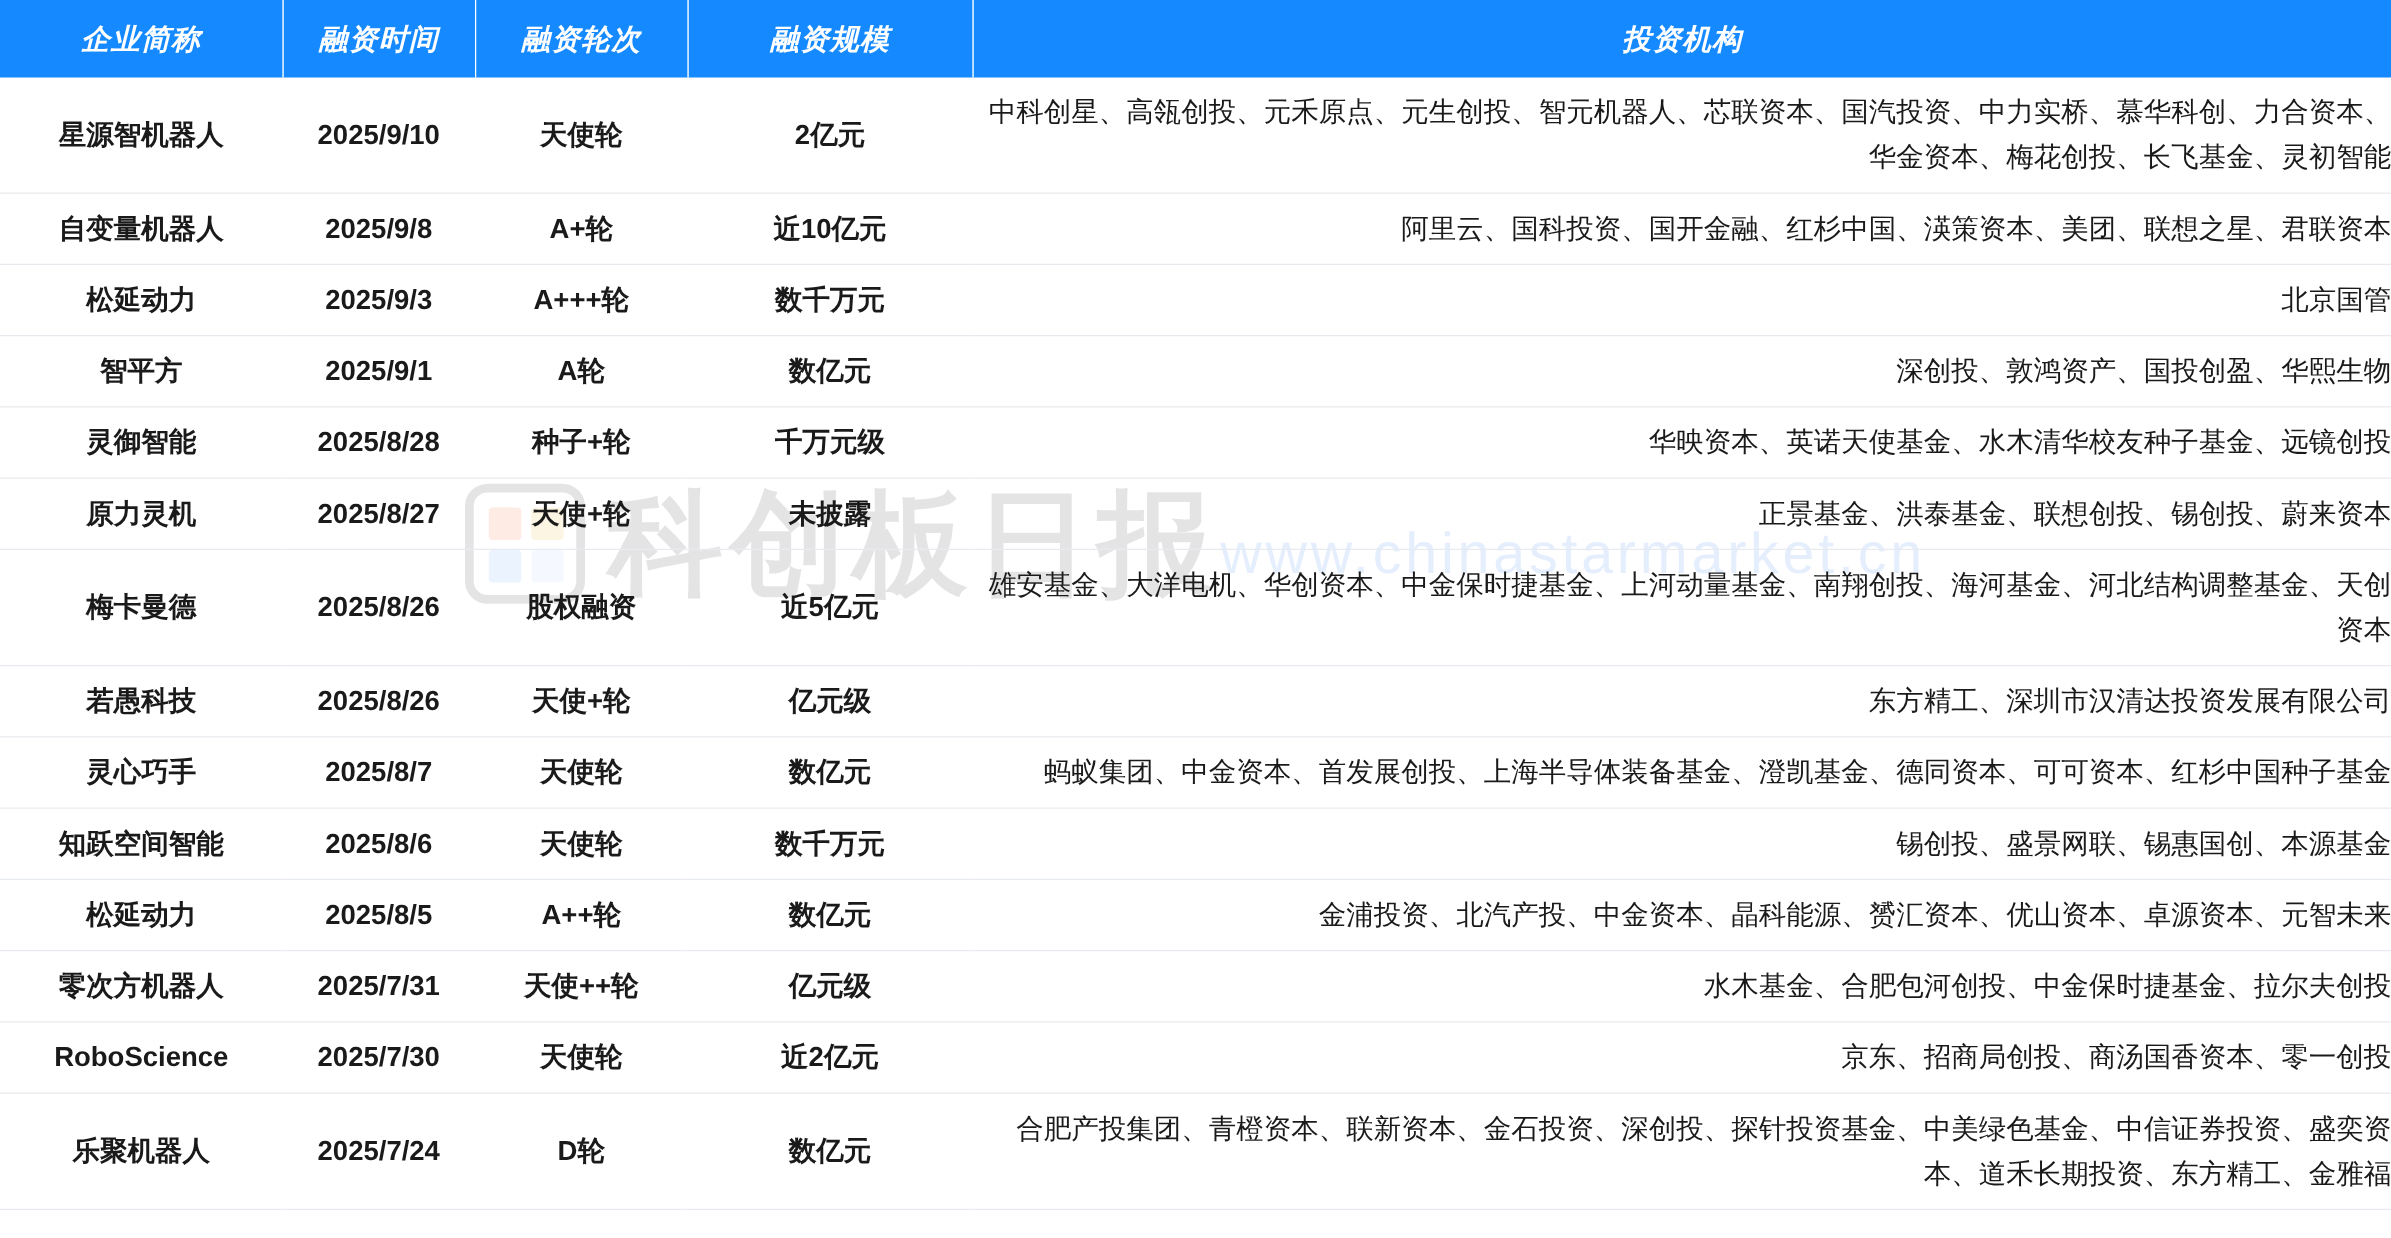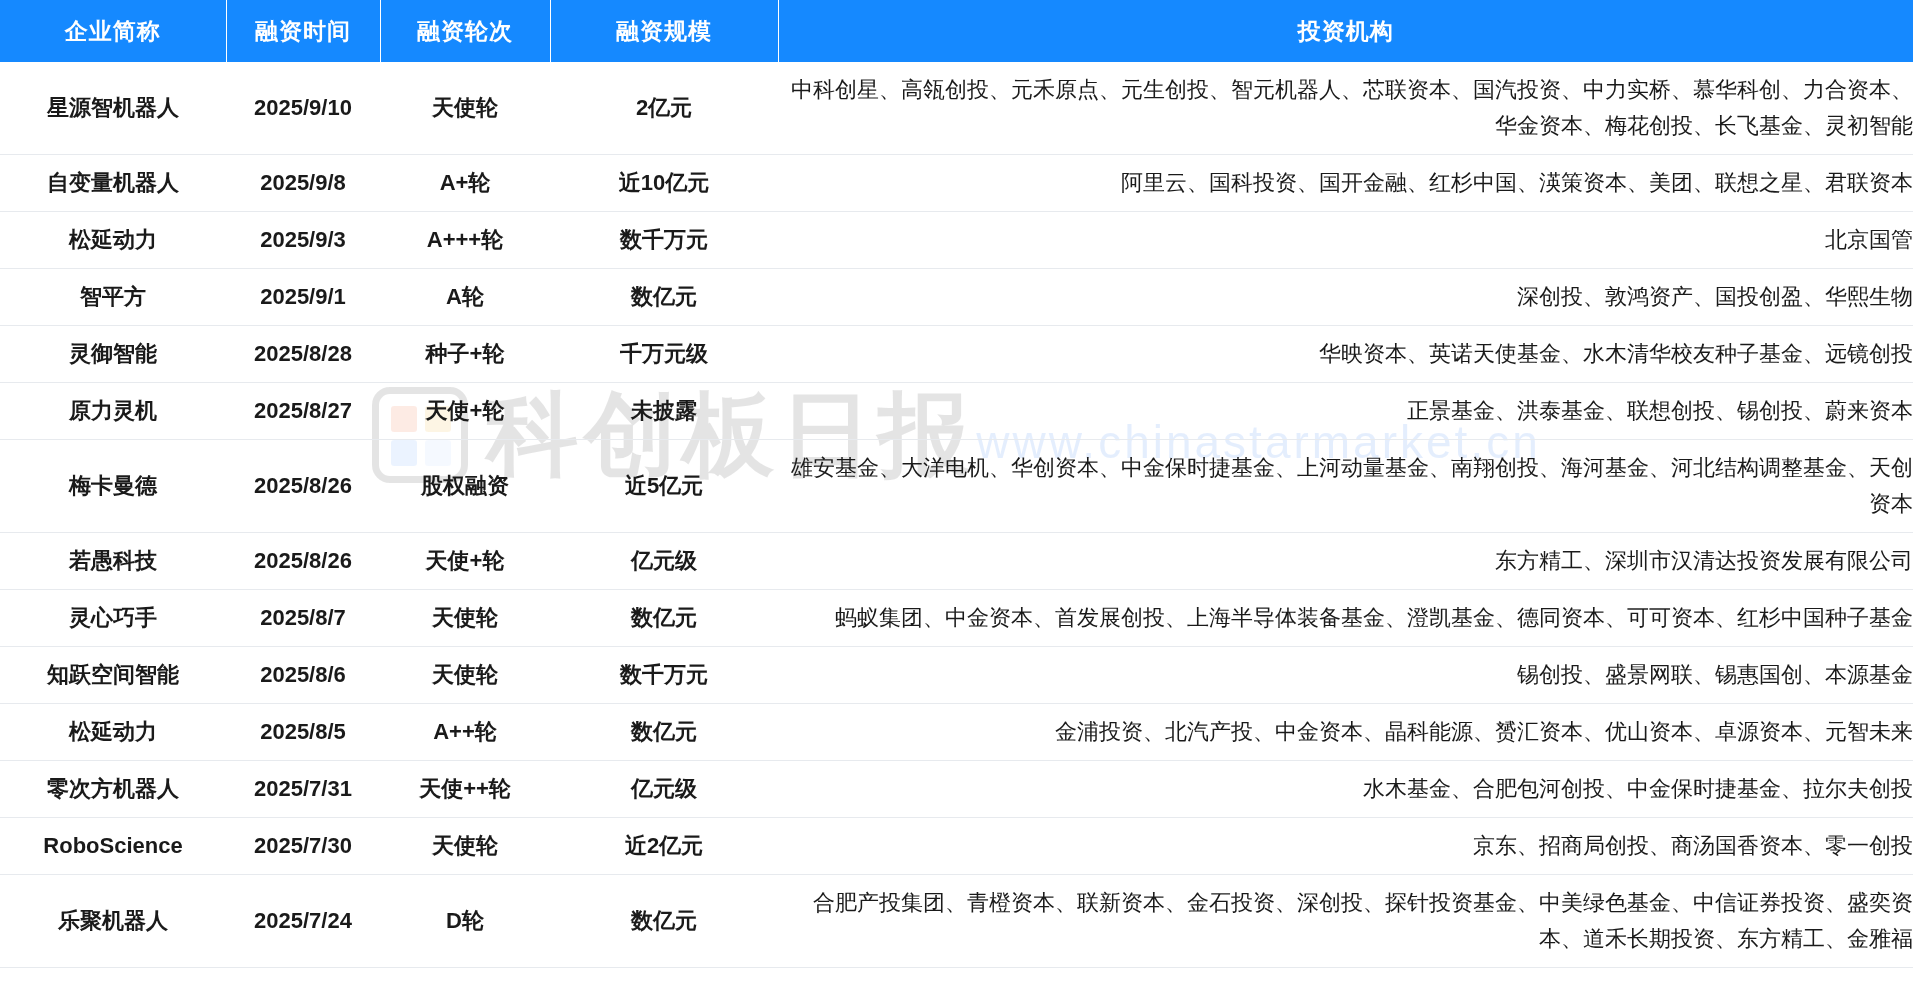--- a/index.html
+++ b/index.html
@@ -25,20 +25,21 @@
   table.funding-table th {
     background: #1589ff;
     color: #ffffff;
     font-size: 23px;
     font-weight: bold;
     height: 60px;
     text-align: center;
     vertical-align: middle;
     border-right: 1px solid #ffffff;
     letter-spacing: 1px;
+    font-style: italic;
   }
   table.funding-table th:last-child {
     border-right: none;
     margin-left: 38px;
   }
   table.funding-table td {
     font-size: 22px;
     color: #1a1a1a;
     border-bottom: 1px solid #e7eaee;
     vertical-align: middle;

